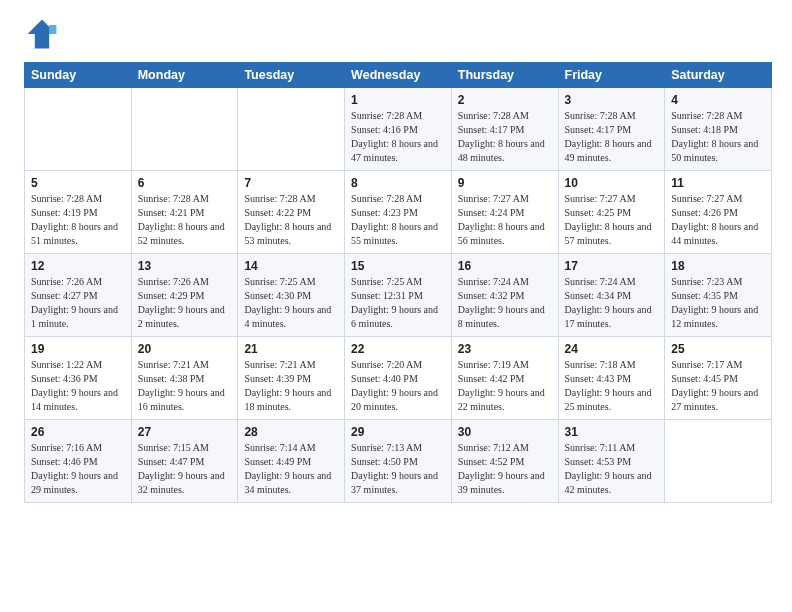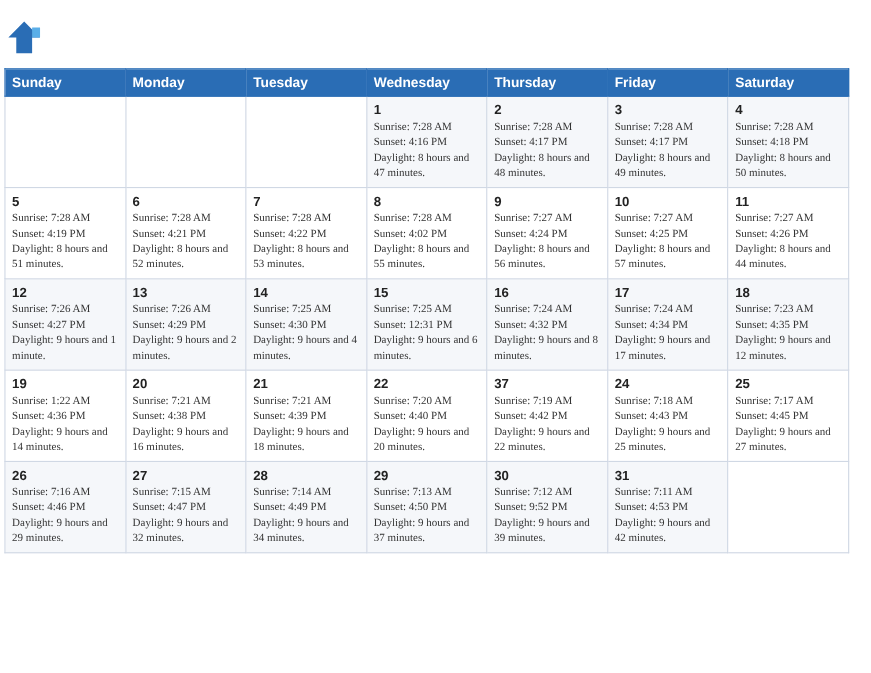--- a/index.html
+++ b/index.html
@@ -7,21 +7,21 @@
       font-family: Arial, sans-serif;
       background: #fff;
       width: 792px;
       min-height: 612px;
       overflow: hidden;
     }
     .page {
       width: 792px;
       min-height: 612px;
       background: #fff;
-      padding: 16px 20px 10px 4px;
+      padding: 16px 20px 10px 24px;
     }
     .header {
       display: flex;
       justify-content: space-between;
       align-items: flex-start;
       margin-bottom: 10px;
     }
     .logo {
       display: flex;
       align-items: center;
@@ -169,21 +169,21 @@
           <td>
             <div class="cell-day">6</div>
             <div class="cell-info"><span>Sunrise: 7:28 AM</span><br><span>Sunset: 4:21 PM</span><br><span>Daylight: 8 hours and 52 minutes.</span></div>
           </td>
           <td>
             <div class="cell-day">7</div>
             <div class="cell-info"><span>Sunrise: 7:28 AM</span><br><span>Sunset: 4:22 PM</span><br><span>Daylight: 8 hours and 53 minutes.</span></div>
           </td>
           <td>
             <div class="cell-day">8</div>
-            <div class="cell-info"><span>Sunrise: 7:28 AM</span><br><span>Sunset: 4:02 PM</span><br><span>Daylight: 8 hours and 55 minutes.</span></div>
+            <div class="cell-info"><span>Sunrise: 7:28 AM</span><br><span>Sunset: 4:23 PM</span><br><span>Daylight: 8 hours and 55 minutes.</span></div>
           </td>
           <td>
             <div class="cell-day">9</div>
             <div class="cell-info"><span>Sunrise: 7:27 AM</span><br><span>Sunset: 4:24 PM</span><br><span>Daylight: 8 hours and 56 minutes.</span></div>
           </td>
           <td>
             <div class="cell-day">10</div>
             <div class="cell-info"><span>Sunrise: 7:27 AM</span><br><span>Sunset: 4:25 PM</span><br><span>Daylight: 8 hours and 57 minutes.</span></div>
           </td>
           <td>
@@ -232,21 +232,21 @@
           </td>
           <td>
             <div class="cell-day">21</div>
             <div class="cell-info"><span>Sunrise: 7:21 AM</span><br><span>Sunset: 4:39 PM</span><br><span>Daylight: 9 hours and 18 minutes.</span></div>
           </td>
           <td>
             <div class="cell-day">22</div>
             <div class="cell-info"><span>Sunrise: 7:20 AM</span><br><span>Sunset: 4:40 PM</span><br><span>Daylight: 9 hours and 20 minutes.</span></div>
           </td>
           <td>
-            <div class="cell-day">37</div>
+            <div class="cell-day">23</div>
             <div class="cell-info"><span>Sunrise: 7:19 AM</span><br><span>Sunset: 4:42 PM</span><br><span>Daylight: 9 hours and 22 minutes.</span></div>
           </td>
           <td>
             <div class="cell-day">24</div>
             <div class="cell-info"><span>Sunrise: 7:18 AM</span><br><span>Sunset: 4:43 PM</span><br><span>Daylight: 9 hours and 25 minutes.</span></div>
           </td>
           <td>
             <div class="cell-day">25</div>
             <div class="cell-info"><span>Sunrise: 7:17 AM</span><br><span>Sunset: 4:45 PM</span><br><span>Daylight: 9 hours and 27 minutes.</span></div>
           </td>
@@ -263,21 +263,21 @@
           <td>
             <div class="cell-day">28</div>
             <div class="cell-info"><span>Sunrise: 7:14 AM</span><br><span>Sunset: 4:49 PM</span><br><span>Daylight: 9 hours and 34 minutes.</span></div>
           </td>
           <td>
             <div class="cell-day">29</div>
             <div class="cell-info"><span>Sunrise: 7:13 AM</span><br><span>Sunset: 4:50 PM</span><br><span>Daylight: 9 hours and 37 minutes.</span></div>
           </td>
           <td>
             <div class="cell-day">30</div>
-            <div class="cell-info"><span>Sunrise: 7:12 AM</span><br><span>Sunset: 9:52 PM</span><br><span>Daylight: 9 hours and 39 minutes.</span></div>
+            <div class="cell-info"><span>Sunrise: 7:12 AM</span><br><span>Sunset: 4:52 PM</span><br><span>Daylight: 9 hours and 39 minutes.</span></div>
           </td>
           <td>
             <div class="cell-day">31</div>
             <div class="cell-info"><span>Sunrise: 7:11 AM</span><br><span>Sunset: 4:53 PM</span><br><span>Daylight: 9 hours and 42 minutes.</span></div>
           </td>
           <td class="empty-cell"></td>
         </tr>
       </tbody>
   </table>
 </div>

